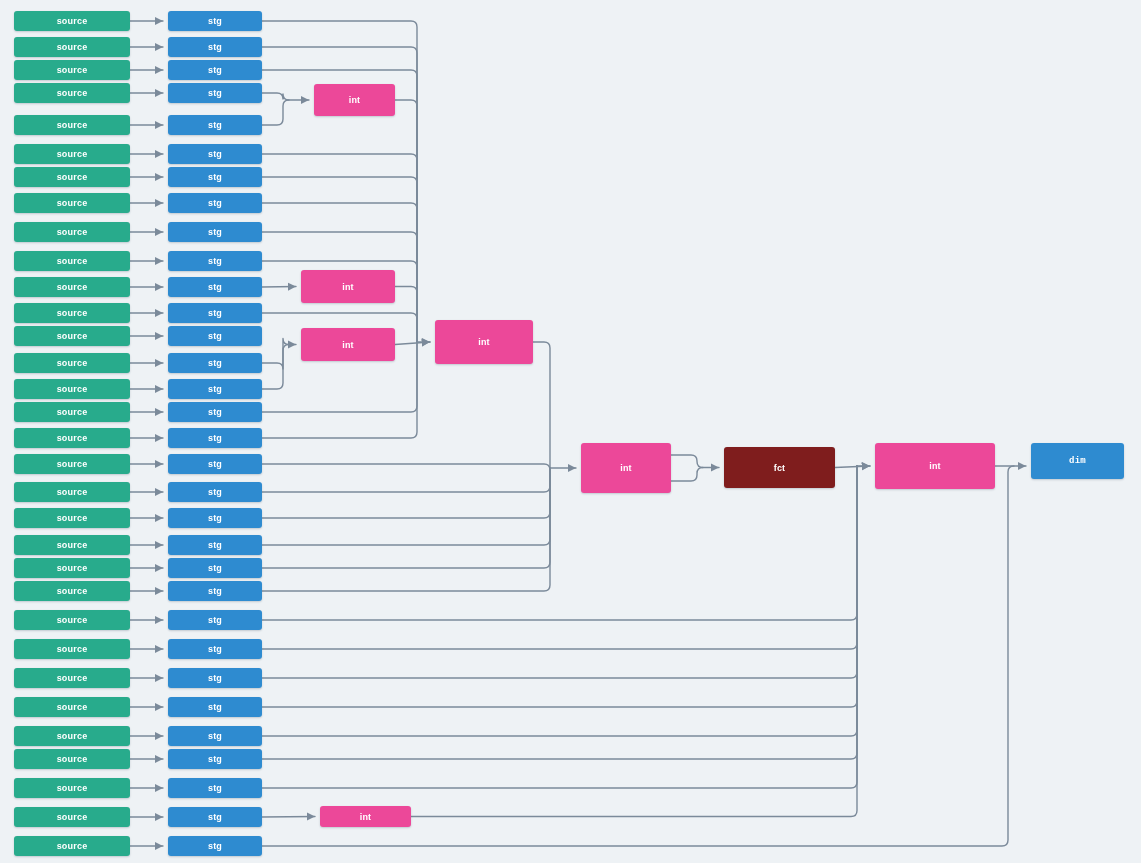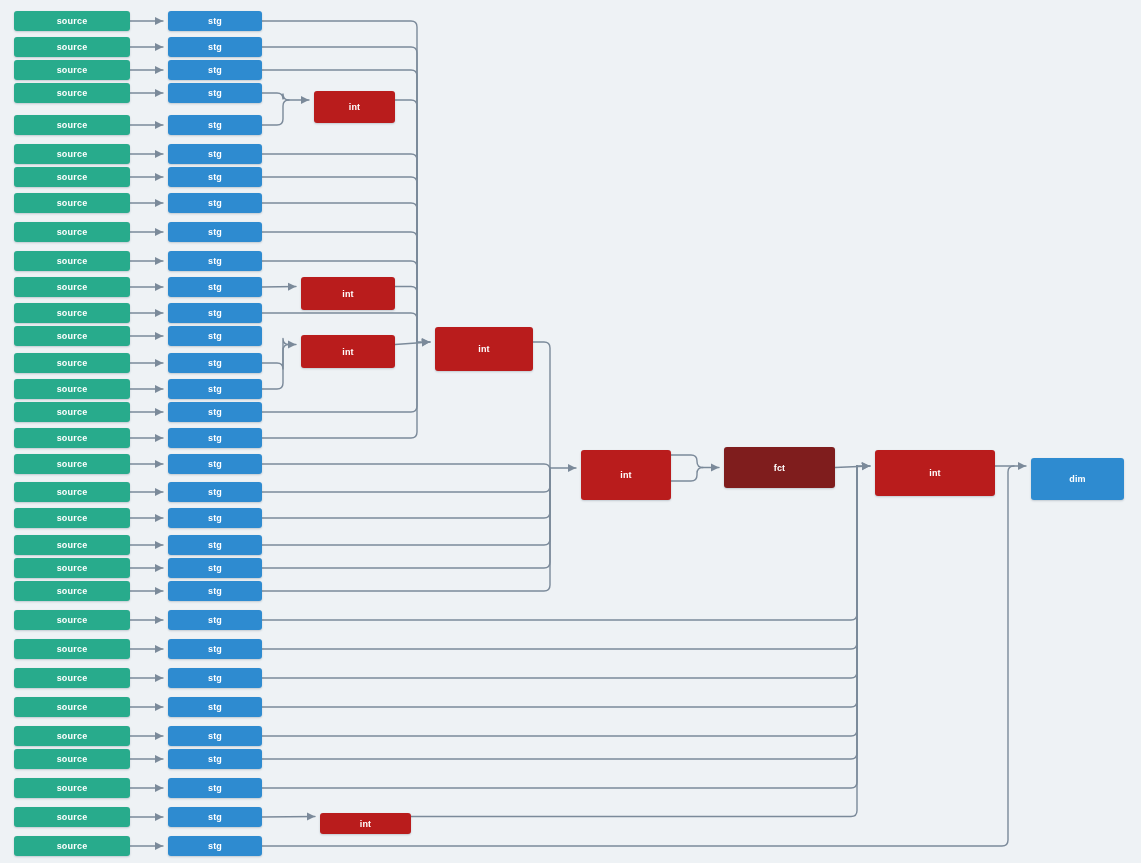--- a/index.html
+++ b/index.html
@@ -30,21 +30,21 @@
     font-size:9px;
     font-weight:bold;
     letter-spacing:.2px;
     border-radius:3px;
     box-shadow:0 1px 2px rgba(40,60,80,.22);
     cursor:pointer;
     user-select:none;
   }
   .node.source{background:#28ab8c;justify-content:center;}
   .node.stg{background:#2e8bd0;}
-  .node.int{background:#b91c1c;margin-top:7px;}
+  .node.int{background:#ec4899;}
   .node.fct{background:#7f1d1d;}
   .node.dim{background:#2e8bd0;}
   .node-label{pointer-events:none;}
 </style>
 </head>
 <body>
 
 <div id="canvas">
   <svg id="edge-layer" width="1141" height="863" viewBox="0 0 1141 863" xmlns="http://www.w3.org/2000/svg">
     <defs>
@@ -252,21 +252,21 @@
     </div>
     <div class="node int" style="left: 581px; top: 443px; width: 90px; height: 50px;">
       <span class="node-label">int</span>
     </div>
     <div class="node fct" style="left: 724px; top: 447px; width: 111px; height: 41px;">
       <span class="node-label">fct</span>
     </div>
     <div class="node int" style="left: 875px; top: 443px; width: 120px; height: 46px;">
       <span class="node-label">int</span>
     </div>
-    <div class="node dim" style="left: 1031px; top: 458px; width: 93px; height: 42px;">
+    <div class="node dim" style="left: 1031px; top: 443px; width: 93px; height: 36px; font-family: Liberation Mono, monospace;">
       <span class="node-label">dim</span>
     </div>
     <div class="node source" style="left: 14px; top: 482px; width: 116px; height: 20px;">
       <span class="node-label">source</span>
     </div>
     <div class="node stg" style="left: 168px; top: 482px; width: 94px; height: 20px;">
       <span class="node-label">stg</span>
     </div>
     <div class="node source" style="left: 14px; top: 508px; width: 116px; height: 20px;">
       <span class="node-label">source</span>

